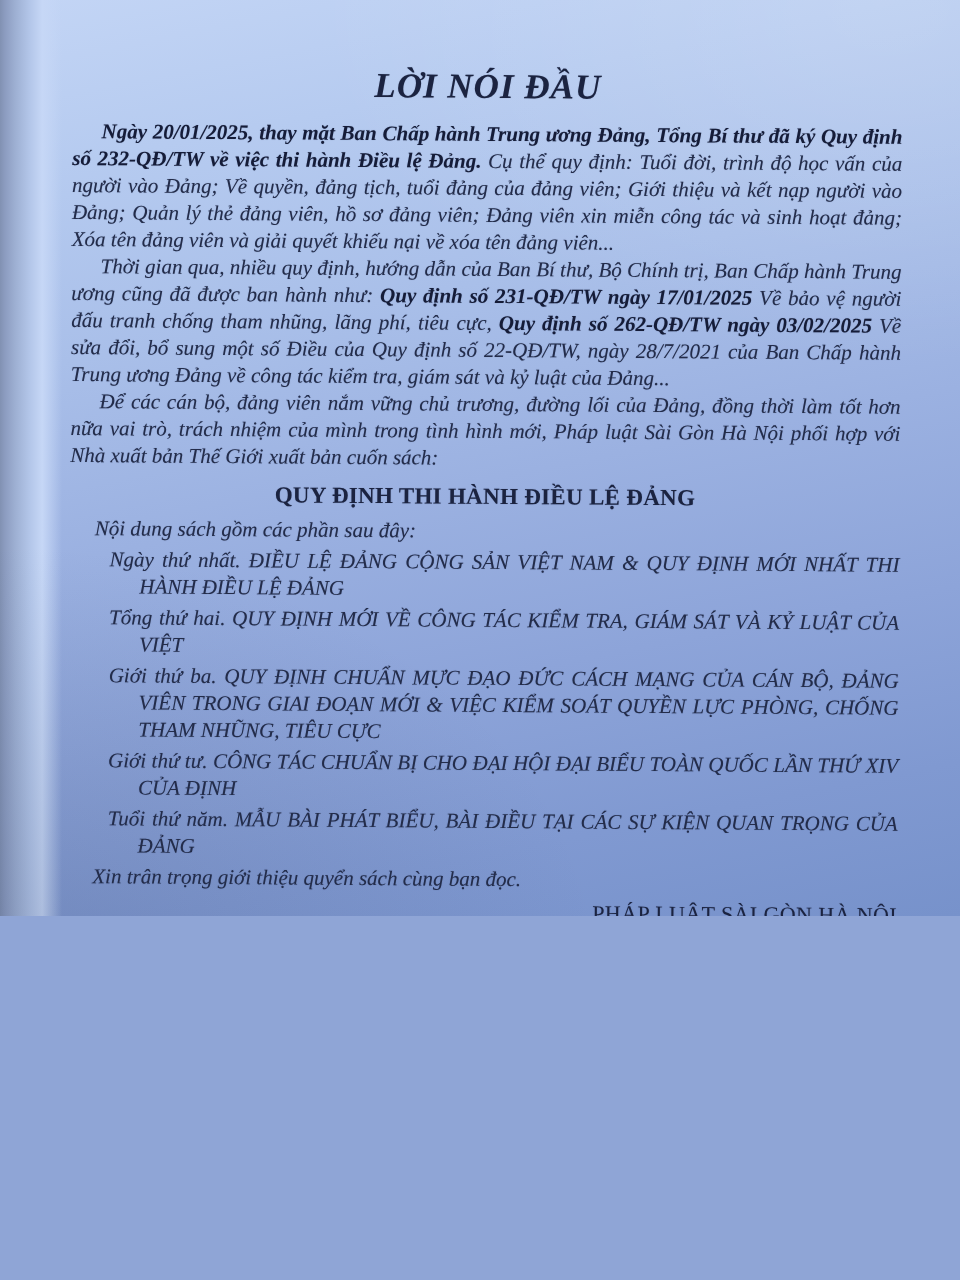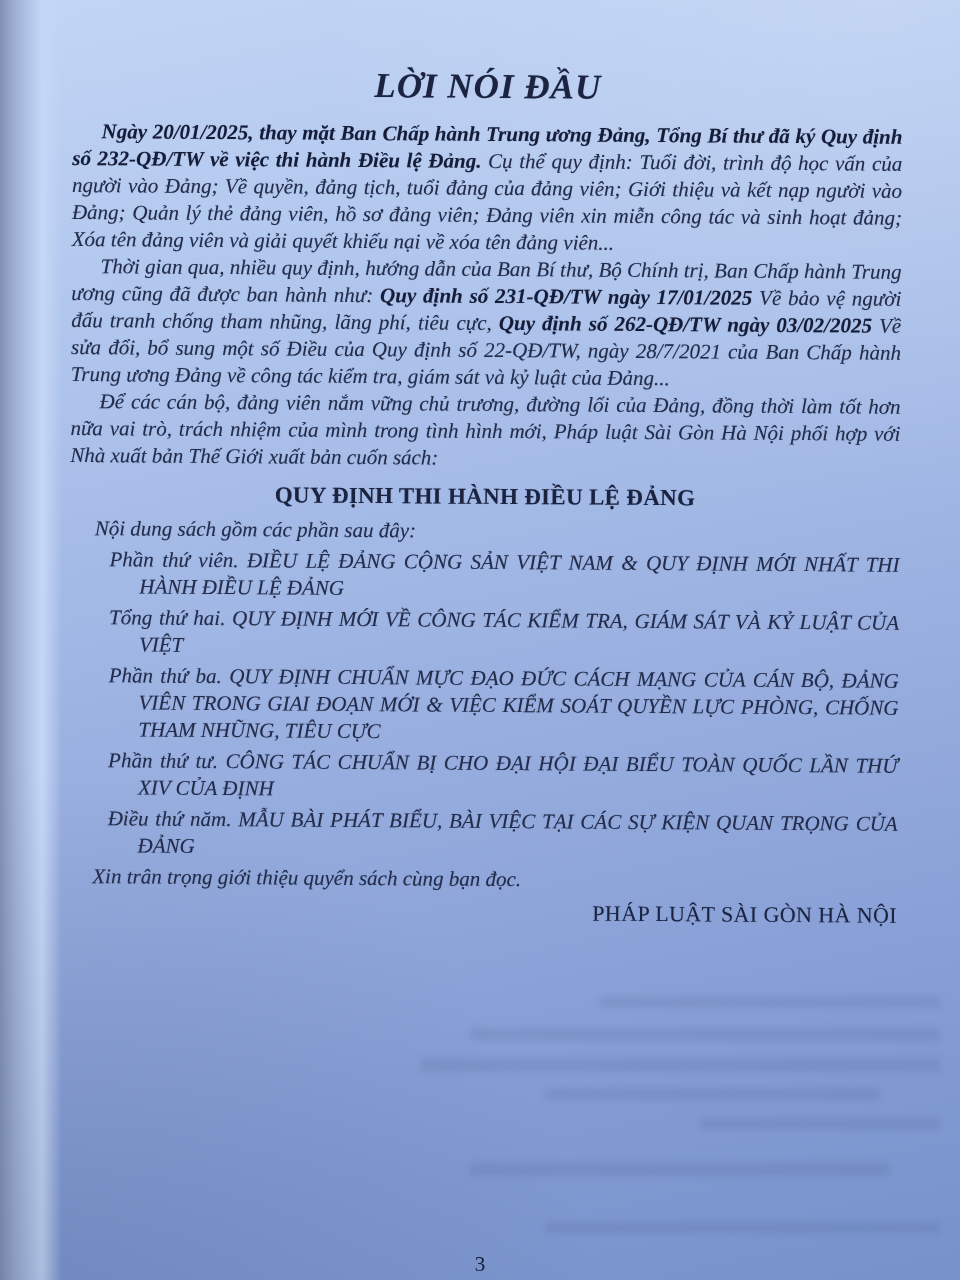--- a/index.html
+++ b/index.html
@@ -3,21 +3,21 @@
 <meta charset="utf-8">
 <style>
   * { box-sizing: border-box; }
   html, body { margin: 0; padding: 0; }
   body {
     width: 960px; height: 1280px; overflow: hidden;
     background: #8fa5d6;
     font-family: "Liberation Serif", "DejaVu Serif", serif;
   }
   .photo {
-    position: relative; width: 960px; height: 1280px; overflow: hidden;
+    position: relative; width: 960px; height: 916px; overflow: hidden;
     background: linear-gradient(169deg,
       #c3d5f5 0%, #b6cbf0 16%, #a9bfe9 34%, #9bb1e1 52%,
       #8da4d9 70%, #8099d1 86%, #7792cb 100%);
   }
   .edge {
     position: absolute; left: 0; top: 0; bottom: 0; width: 62px;
     background: linear-gradient(90deg,
       #8191b2 0%, #8c9cc0 8%, #9dafd2 24%, #b3c6e9 48%,
       #c6d7f6 68%, rgba(198,215,246,0) 100%);
   }
@@ -101,38 +101,38 @@
     <p class="para">
       <span>Để các cán bộ, đảng viên nắm vững chủ trương, đường lối của Đảng, đồng thời làm tốt hơn nữa vai trò, trách nhiệm của mình trong tình hình mới, Pháp luật Sài Gòn Hà Nội phối hợp với Nhà xuất bản Thế Giới xuất bản cuốn sách:</span>
     </p>
 
     <h2 class="bookname">QUY ĐỊNH THI HÀNH ĐIỀU LỆ ĐẢNG</h2>
 
     <p class="intro">Nội dung sách gồm các phần sau đây:</p>
 
     <ul class="parts">
       <li>
-        <span>Phần thứ viên.</span>
+        <span>Ngày thứ nhất.</span>
         <span>ĐIỀU LỆ ĐẢNG CỘNG SẢN VIỆT NAM &amp; QUY ĐỊNH MỚI NHẤT THI HÀNH ĐIỀU LỆ ĐẢNG</span>
       </li>
       <li>
         <span>Tổng thứ hai.</span>
         <span>QUY ĐỊNH MỚI VỀ CÔNG TÁC KIỂM TRA, GIÁM SÁT VÀ KỶ LUẬT CỦA VIỆT</span>
       </li>
       <li>
-        <span>Phần thứ ba.</span>
+        <span>Giới thứ ba.</span>
         <span>QUY ĐỊNH CHUẨN MỰC ĐẠO ĐỨC CÁCH MẠNG CỦA CÁN BỘ, ĐẢNG VIÊN TRONG GIAI ĐOẠN MỚI &amp; VIỆC KIỂM SOÁT QUYỀN LỰC PHÒNG, CHỐNG THAM NHŨNG, TIÊU CỰC</span>
       </li>
       <li>
-        <span>Phần thứ tư.</span>
+        <span>Giới thứ tư.</span>
         <span>CÔNG TÁC CHUẨN BỊ CHO ĐẠI HỘI ĐẠI BIỂU TOÀN QUỐC LẦN THỨ XIV CỦA ĐỊNH</span>
       </li>
       <li>
-        <span>Điều thứ năm.</span>
-        <span>MẪU BÀI PHÁT BIỂU, BÀI VIỆC TẠI CÁC SỰ KIỆN QUAN TRỌNG CỦA ĐẢNG</span>
+        <span>Tuổi thứ năm.</span>
+        <span>MẪU BÀI PHÁT BIỂU, BÀI ĐIỀU TẠI CÁC SỰ KIỆN QUAN TRỌNG CỦA ĐẢNG</span>
       </li>
     </ul>
 
     <p class="closing">Xin trân trọng giới thiệu quyển sách cùng bạn đọc.</p>
 
     <p class="publisher">PHÁP LUẬT SÀI GÒN HÀ NỘI</p>
 
   </div>
 
   <div class="pagenum">3</div>

